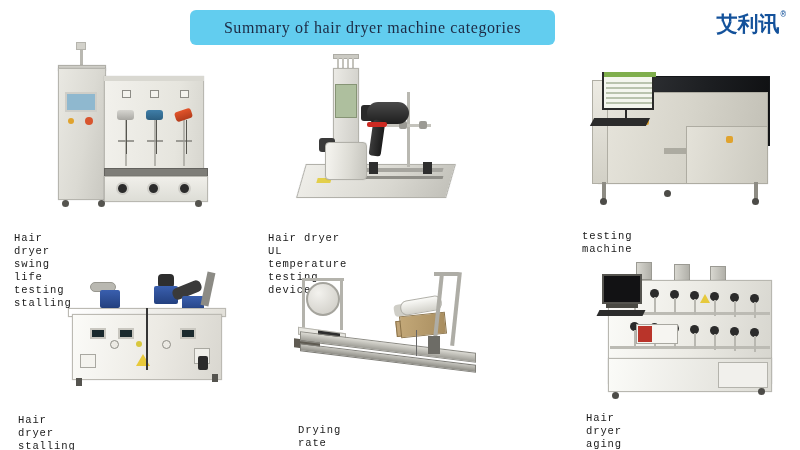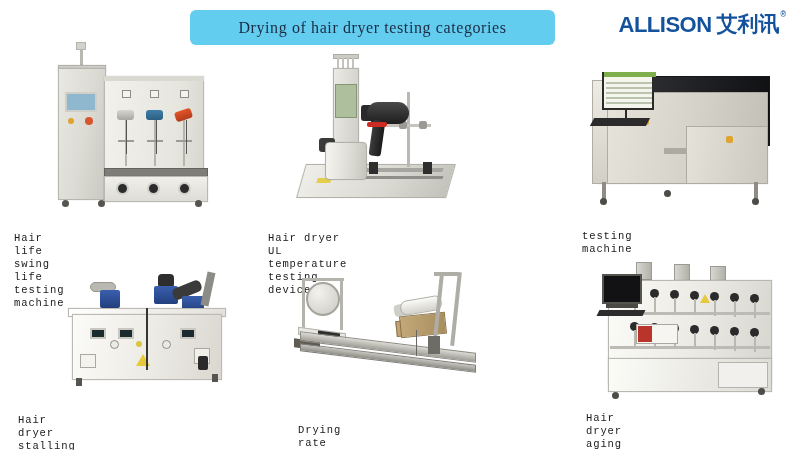--- a/index.html
+++ b/index.html
@@ -215,25 +215,24 @@
   #m6 .cast { width:7px; height:7px; border-radius:50%; background:#4d4c48;}
   #m6 .c1{left:20px; top:134px;} #m6 .c2{left:166px; top:130px;}
   #m6 .ylw { left:108px; top:36px; width:0; height:0; border-left:5px solid transparent; border-right:5px solid transparent; border-bottom:9px solid #e6c93c;}
 </style>
 </head>
 <body>
 
 <div id="header">
 
   <div id="title-banner">
-    <span class="t">Drying of hair dryer testing categories</span>
+    <span class="t">Summary of hair dryer machine categories</span>
   </div>
 
   <div id="logo">
-    <span class="word">ALLISON</span>
     <span class="cn">艾利讯</span>
     <span class="reg">®</span>
   </div>
 
 </div>
 
 <div class="cell">
 
   <div class="photo" id="m1">
     <div class="pt mast"></div>
@@ -268,21 +267,21 @@
     <div class="pt tray"></div>
     <div class="pt base sh"></div>
     <div class="pt fan f1"></div>
       <div class="pt fan f2"></div>
       <div class="pt fan f3"></div>
     <div class="pt cast cs1"></div>
       <div class="pt cast cs2"></div>
       <div class="pt cast cs3"></div>
   </div>
 
-  <div class="cap" style="left:14px; top:232px;">Hair life swing life testing machine</div>
+  <div class="cap" style="left:14px; top:232px;">Hair dryer swing life testing stalling</div>
 </div>
 
 <div class="cell">
 
   <div class="photo" id="m2">
     <div class="pt plate sh"></div>
     <div class="pt rail"></div>
       <div class="pt rail2"></div>
     <div class="pt ycard"></div>
     <div class="pt blk b1"></div>

